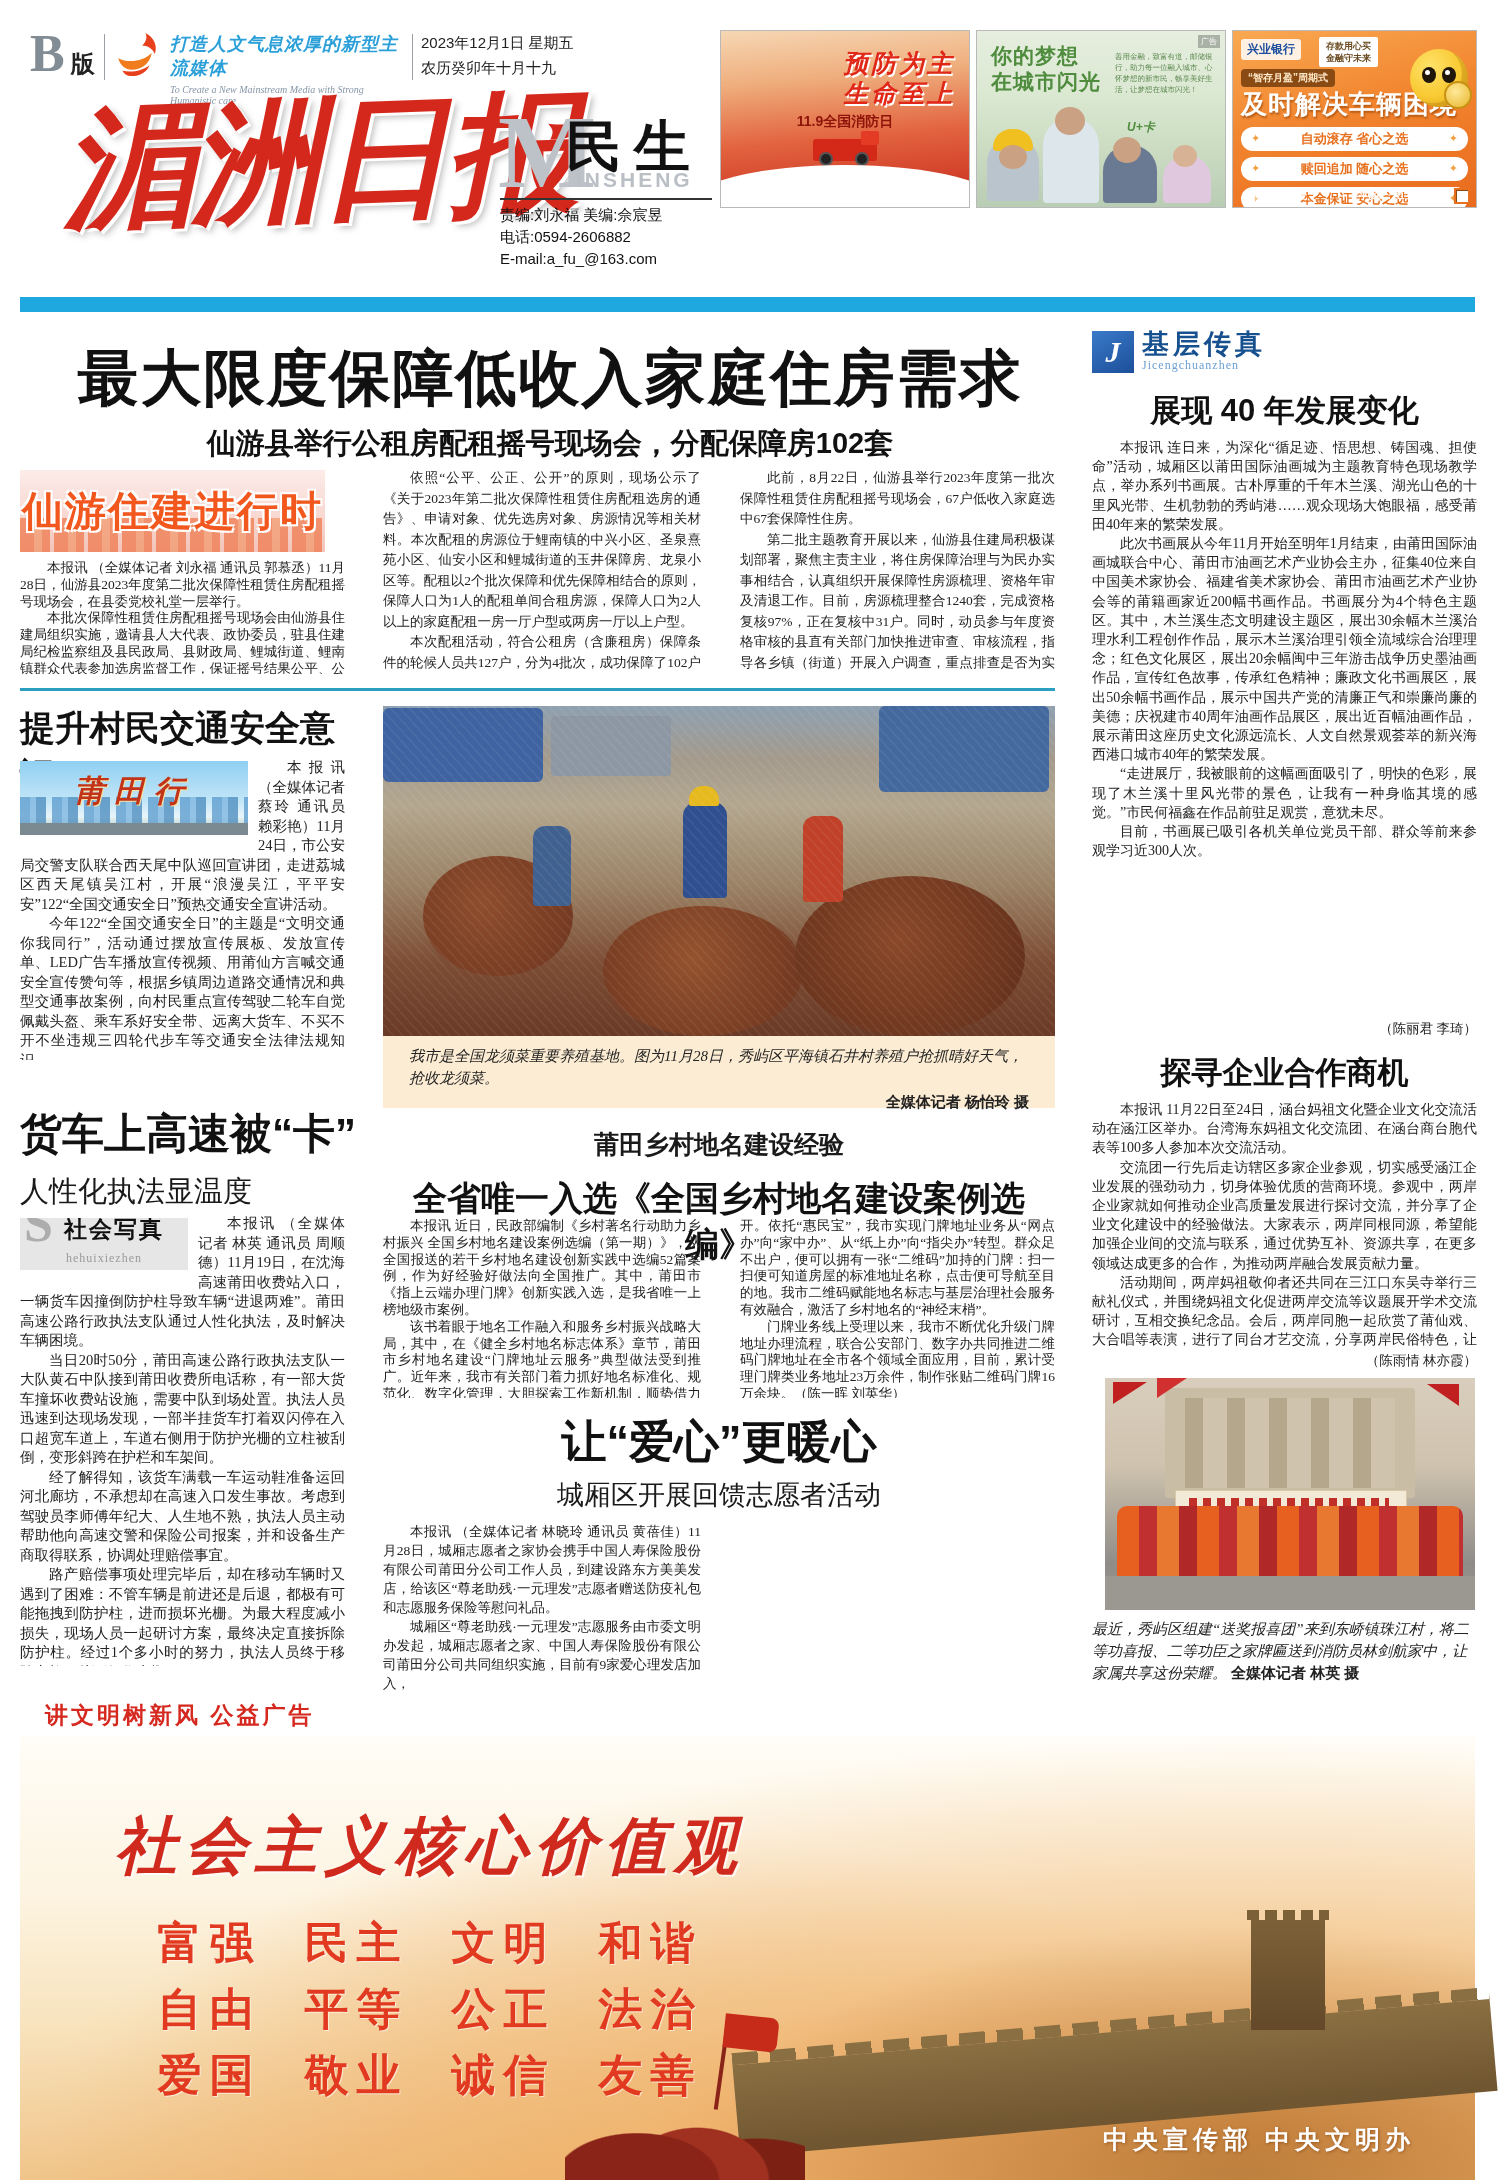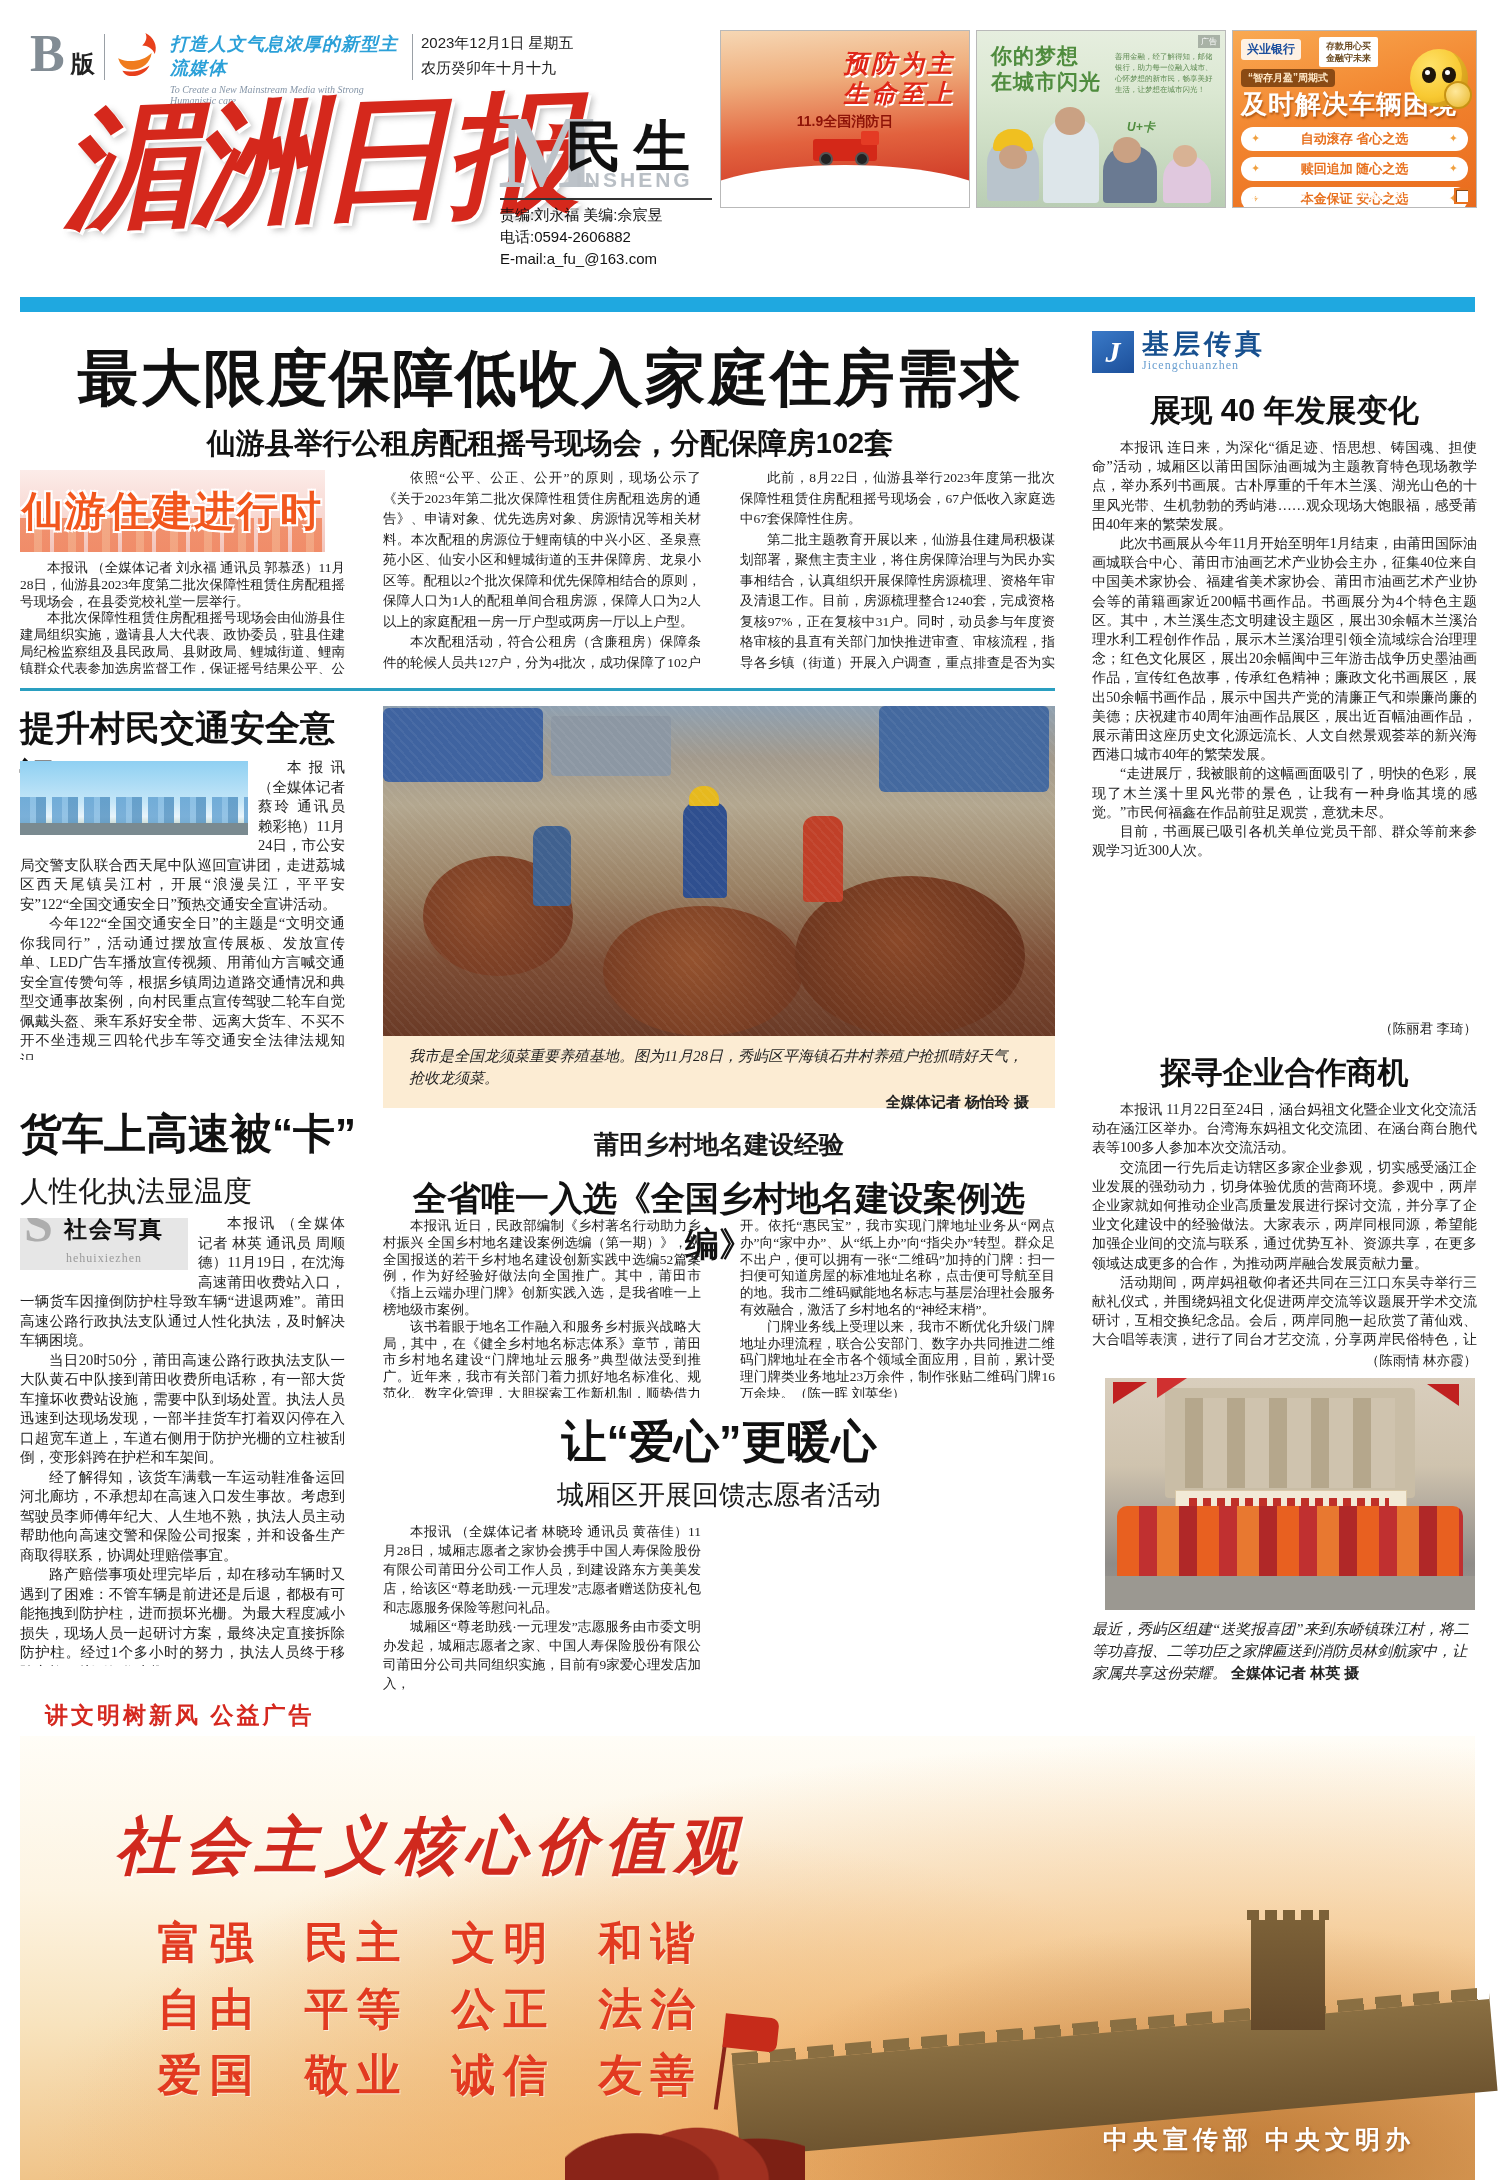--- a/index.html
+++ b/index.html
@@ -159,21 +159,21 @@
       
     </div>
   </div>
 
   <div class="ad ad2 sans" style="left:976px;width:248px;">
     <div class="ad2-tag">广告</div>
     <div class="abs" style="left:14px;top:12px;">
       <div class="ad2-title">你的梦想</div>
       <div class="ad2-title">在城市闪光</div>
     </div>
-    <div class="abs ad2-body" style="left:138px;top:20px;width:100px;">善用金融，经了解得知，邮储银行，助力每一位融入城市、心怀梦想的新市民，畅享美好生活，让梦想在城市闪光！</div>
+    <div class="abs ad2-body" style="left:138px;top:20px;width:100px;">善用金融，致富有道，邮储银行，助力每一位融入城市、心怀梦想的新市民，畅享美好生活，让梦想在城市闪光！</div>
     <div class="abs ad2-card" style="left:150px;top:88px;">U+卡</div>
 
     <div class="blob" style="left:10px;bottom:6px;width:52px;height:64px;background:#b9c4cc;border-radius:26px 26px 4px 4px;"></div>
     <div class="blob" style="left:16px;bottom:56px;width:40px;height:22px;background:#f0c020;border-radius:20px 20px 4px 4px;"></div>
     <div class="blob" style="left:22px;bottom:38px;width:28px;height:24px;background:#caa183;"></div>
     <div class="blob" style="left:66px;bottom:4px;width:56px;height:86px;background:#dde6ea;border-radius:28px 28px 4px 4px;"></div>
     <div class="blob" style="left:78px;bottom:72px;width:30px;height:28px;background:#caa183;"></div>
     <div class="blob" style="left:126px;bottom:4px;width:54px;height:58px;background:#6a7a92;border-radius:26px 26px 4px 4px;"></div>
     <div class="blob" style="left:136px;bottom:44px;width:28px;height:26px;background:#caa183;"></div>
     <div class="blob" style="left:186px;bottom:4px;width:48px;height:48px;background:#e0c8de;border-radius:24px 24px 4px 4px;"></div>
@@ -240,20 +240,21 @@
     <p>第二批主题教育开展以来，仙游县住建局积极谋划部署，聚焦主责主业，将住房保障治理与为民办实事相结合，认真组织开展保障性房源梳理、资格年审及清退工作。目前，房源梳理整合1240套，完成资格复核97%，正在复核中31户。同时，动员参与年度资格审核的县直有关部门加快推进审查、审核流程，指导各乡镇（街道）开展入户调查，重点排查是否为实际承租人员居住、是否存在转租或空置、是否存在违规房屋结构等问题。</p>
 
   </div>
   <div class="abs teal-rule" style="left:20px;top:688px;width:1035px;height:3px;"></div>
 
   <div class="abs sec-headline sans" style="left:20px;top:705px;width:325px;font-size:35px;">提升村民交通安全意识</div>
   <div class="abs art body-lg clip" style="left:20px;top:758px;width:325px;height:302px;">
     <div class="banner2">
       <div class="city"></div>
         <div class="road"></div>
+      <div class="txt">莆田行</div>
     </div>
     <p>本报讯 （全媒体记者 蔡玲 通讯员 赖彩艳）11月24日，市公安局交警支队联合西天尾中队巡回宣讲团，走进荔城区西天尾镇吴江村，开展“浪漫吴江，平平安安”122“全国交通安全日”预热交通安全宣讲活动。</p>
     <p>今年122“全国交通安全日”的主题是“文明交通 你我同行”，活动通过摆放宣传展板、发放宣传单、LED广告车播放宣传视频、用莆仙方言喊交通安全宣传赞句等，根据乡镇周边道路交通情况和典型交通事故案例，向村民重点宣传驾驶二轮车自觉佩戴头盔、乘车系好安全带、远离大货车、不买不开不坐违规三四轮代步车等交通安全法律法规知识。</p>
 
   </div>
 
   <div class="abs sec-headline sans" style="left:20px;top:1106px;width:340px;font-size:42px;">货车上高速被“卡”</div>
   <div class="abs sans" style="left:20px;top:1172px;width:325px;font-size:29px;font-weight:500;">人性化执法显温度</div>
   <div class="abs art body-lg clip" style="left:20px;top:1214px;width:325px;height:452px;">
     <div class="label-box">

